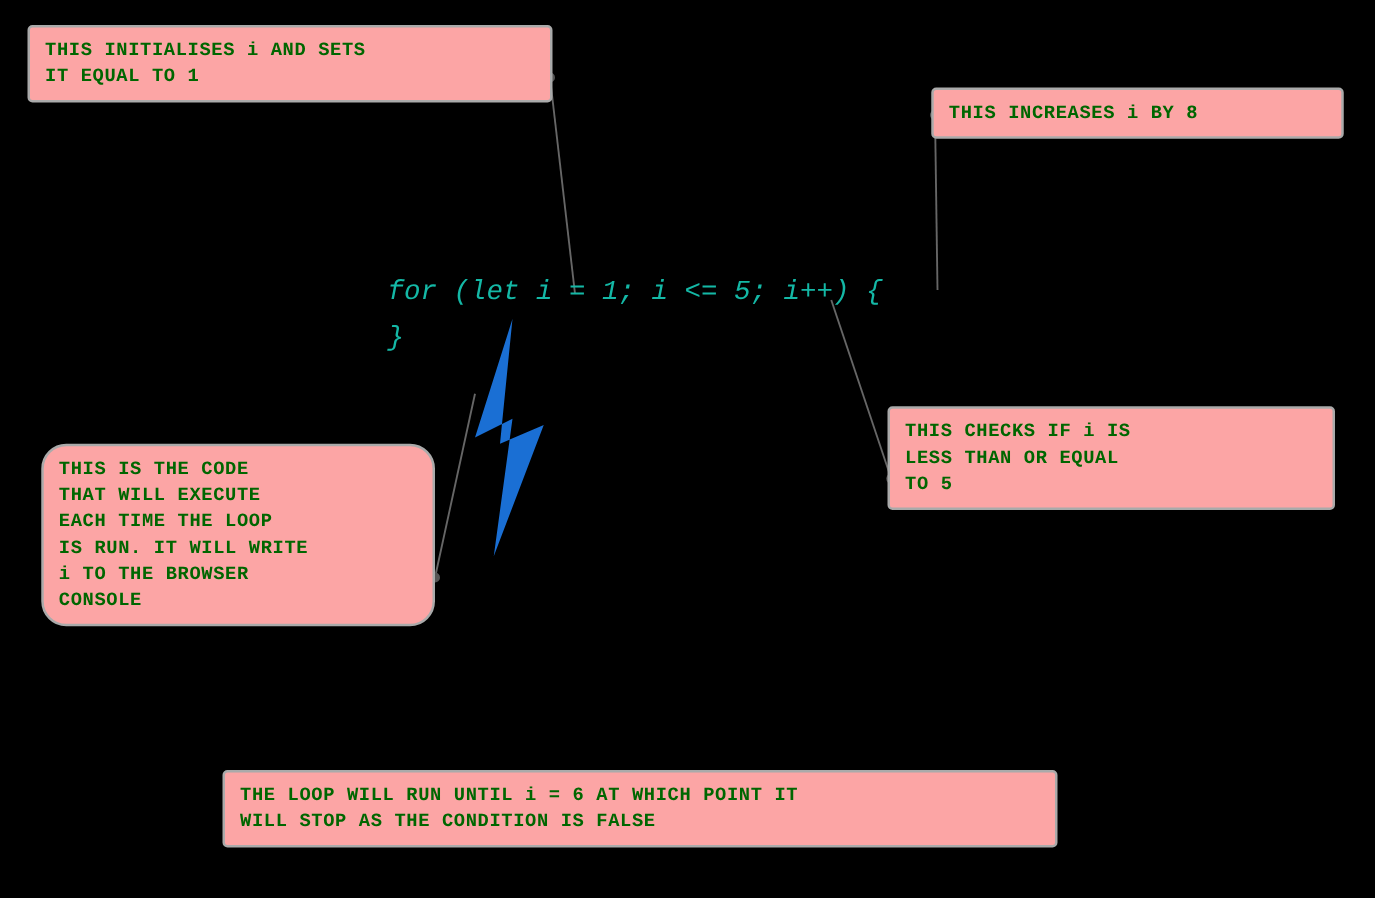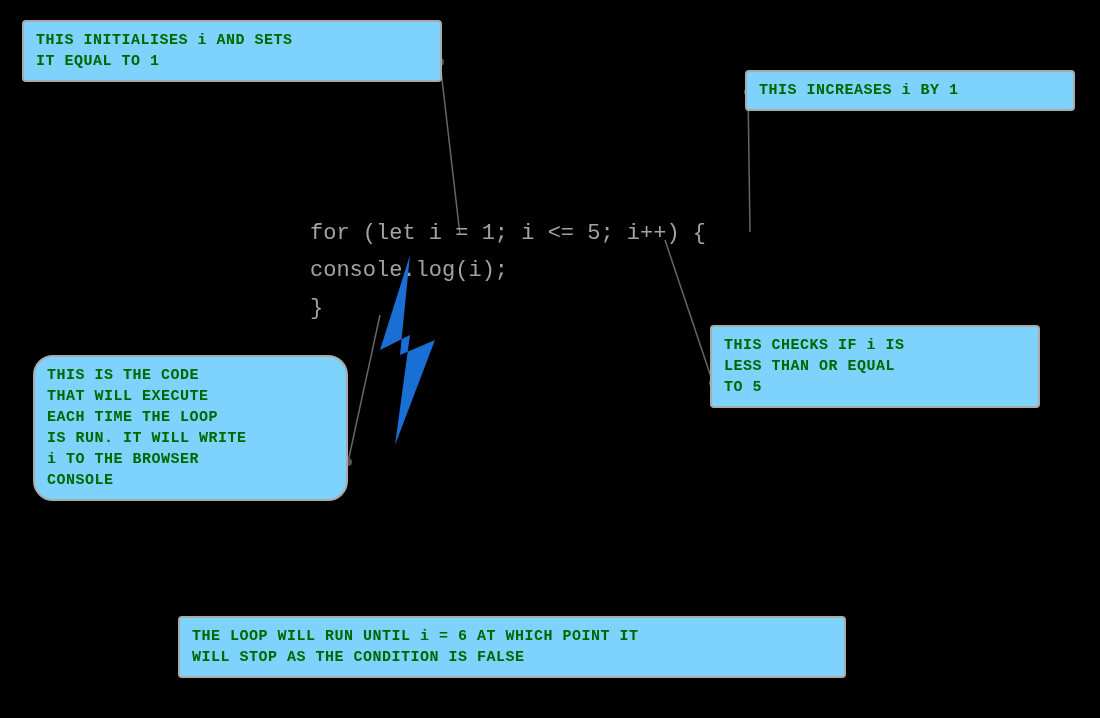--- a/index.html
+++ b/index.html
@@ -8,39 +8,40 @@
       background: #000;
       width: 1100px;
       height: 718px;
       overflow: hidden;
       position: relative;
       font-family: 'Courier New', Courier, monospace;
     }
 
     .annotation-box {
       position: absolute;
-      background: #7dd3fc;
+      background: #fca5a5;
       border: 2px solid #aaa;
       border-radius: 4px;
       padding: 8px 12px;
       color: #006600;
       font-size: 15px;
       font-weight: bold;
       letter-spacing: 0.5px;
       line-height: 1.4;
     }
 
     .code-block {
       position: absolute;
-      color: #a3a3a3;
+      color: #14b8a6;
       font-size: 22px;
       font-family: 'Courier New', Courier, monospace;
       line-height: 1.7;
       top: 215px;
       left: 310px;
+      font-style: italic;
     }
 
     .code-line {
       display: block;
     }
 
     
     .lines-svg {
       position: absolute;
       top: 0;
@@ -74,36 +75,35 @@
   <line x1="348" y1="462" x2="380" y2="315" stroke="#666" stroke-width="1.5"></line>
   <circle cx="348" cy="462" r="4" fill="#555"></circle>
 </svg>
 
 <div class="annotation-box" style="top:20px; left:22px; width:420px;">
   <span style="white-space:pre-line;">THIS INITIALISES i AND SETS
 IT EQUAL TO 1</span>
 </div>
 
 <div class="annotation-box" style="top:70px; left:745px; width:330px;">
-  <span>THIS INCREASES i BY 1</span>
+  <span>THIS INCREASES i BY 8</span>
 </div>
 
 <div class="code-block">
   <span class="code-line">for (let i = 1; i &lt;= 5; i++) {</span>
-  <span class="code-line">    console.log(i);</span>
   <span class="code-line">}</span>
 </div>
 
 <div class="bolt-container">
   <svg width="115" height="190" viewBox="0 0 115 190">
     <polygon points="65,0 35,95 65,80 50,190 90,85 55,100" fill="#1a6fd4"></polygon>
   </svg>
 </div>
 
-<div class="annotation-box" style="top:325px; left:710px; width:330px;">
+<div class="annotation-box" style="top:325px; left:710px; width:358px;">
   <span style="white-space:pre-line;">THIS CHECKS IF i IS
 LESS THAN OR EQUAL
 TO 5</span>
 </div>
 
 <div class="annotation-box" style="top:355px; left:33px; width:315px;border-radius:20px;">
   <span style="white-space:pre-line;">THIS IS THE CODE
 THAT WILL EXECUTE
 EACH TIME THE LOOP
 IS RUN. IT WILL WRITE

